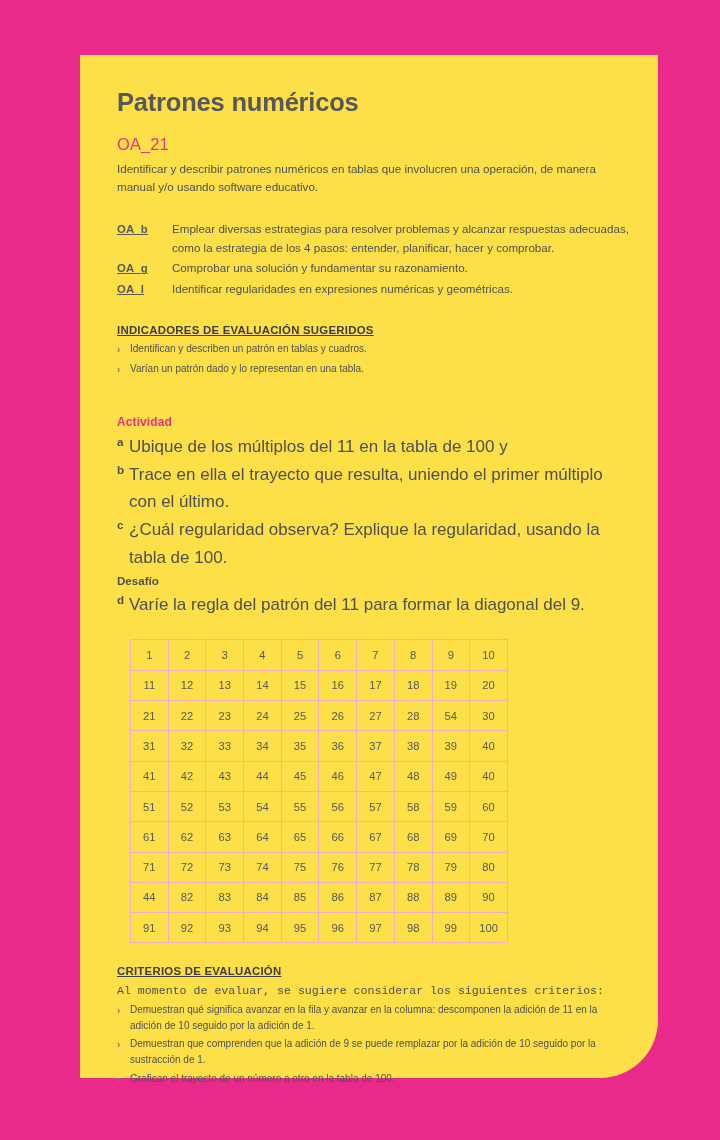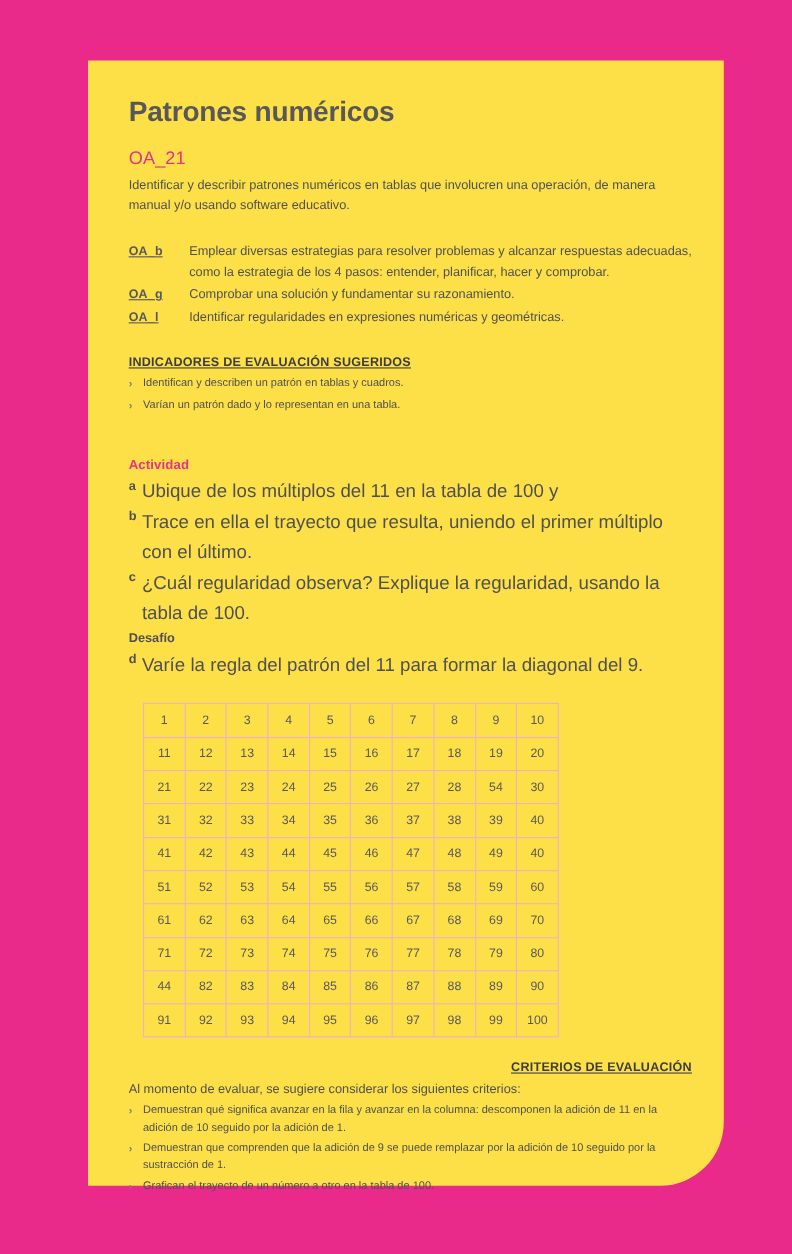--- a/index.html
+++ b/index.html
@@ -91,20 +91,21 @@
     color: #3d3d40;
     letter-spacing: 0.25px;
     margin: 25px 0 5px 0;
     text-decoration: underline;
   }
   .lead-line {
     font-size: 11.6px;
     color: #4f5052;
     line-height: 1.55;
     margin: 0 0 2px 0;
+    font-family: Liberation Mono, monospace;
   }
 
   
   .bullets {
     margin: 0;
     padding: 0;
     list-style: none;
   }
   .bullet-item {
     display: flex;
@@ -368,21 +369,21 @@
               <td>97</td>
               <td>98</td>
               <td>99</td>
               <td>100</td>
             </tr>
           </tbody>
       </table>
     </div>
 
     <div class="criteria">
-      <div class="section-caps" style="margin-top:0;text-align:right;">CRITERIOS DE EVALUACIÓN</div>
+      <div class="section-caps" style="margin-top:0;">CRITERIOS DE EVALUACIÓN</div>
       <p class="lead-line">Al momento de evaluar, se sugiere  considerar los siguientes criterios:</p>
       <ul class="bullets">
           <li class="bullet-item">
             <span class="bullet-chev">›</span>
             <span class="bullet-text">Demuestran qué significa avanzar en la fila y avanzar en la columna: descomponen la adición de 11 en la adición de 10 seguido por la adición de 1.</span>
           </li>
           <li class="bullet-item">
             <span class="bullet-chev">›</span>
             <span class="bullet-text">Demuestran que comprenden que la adición de 9 se puede remplazar por la adición de 10 seguido por la sustracción de 1.</span>
           </li>

